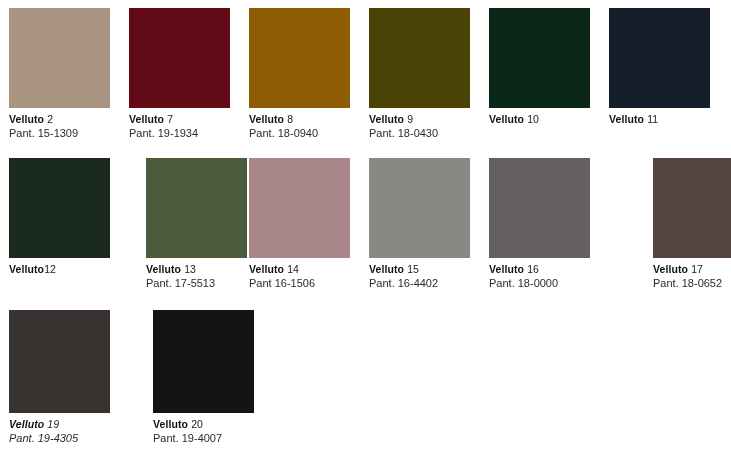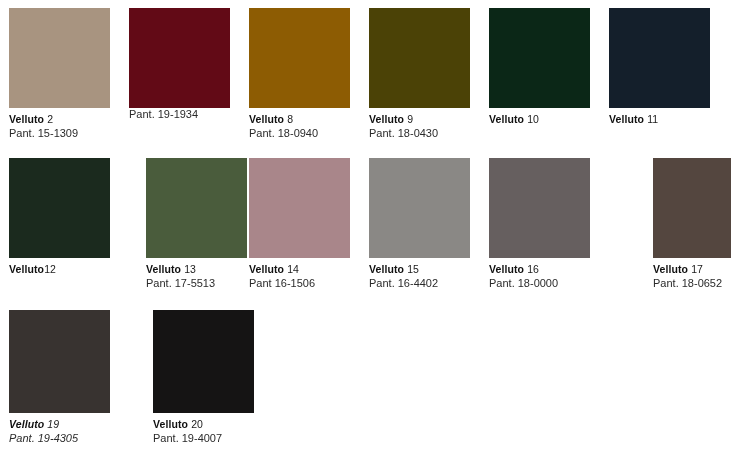--- a/index.html
+++ b/index.html
@@ -67,20 +67,21 @@
 <body>
 
 <div id="swatch-grid">
     <div class="swatch-cell" style="left: 9px; top: 8px; width: 101px;">
       <div class="swatch-chip" style="height: 100px; width: 101px; background: rgb(168, 148, 128);"></div>
       <div class="swatch-caption"><span class="swatch-name">Velluto</span><span class="swatch-separator"> </span><span class="swatch-number">2</span></div>
       <div class="swatch-pantone">Pant. 15-1309</div>
     </div>
     <div class="swatch-cell" style="left: 129px; top: 8px; width: 101px;">
       <div class="swatch-chip" style="height: 100px; width: 101px; background: rgb(98, 10, 22);"></div>
+      <div class="swatch-caption"><span class="swatch-name">Velluto</span><span class="swatch-separator"> </span><span class="swatch-number">7</span></div>
       <div class="swatch-pantone">Pant. 19-1934</div>
     </div>
     <div class="swatch-cell" style="left: 249px; top: 8px; width: 101px;">
       <div class="swatch-chip" style="height: 100px; width: 101px; background: rgb(141, 92, 3);"></div>
       <div class="swatch-caption"><span class="swatch-name">Velluto</span><span class="swatch-separator"> </span><span class="swatch-number">8</span></div>
       <div class="swatch-pantone">Pant. 18-0940</div>
     </div>
     <div class="swatch-cell" style="left: 369px; top: 8px; width: 96px;">
       <div class="swatch-chip" style="height: 100px; width: 101px; background: rgb(75, 66, 6);"></div>
       <div class="swatch-caption"><span class="swatch-name">Velluto</span><span class="swatch-separator"> </span><span class="swatch-number">9</span></div>

